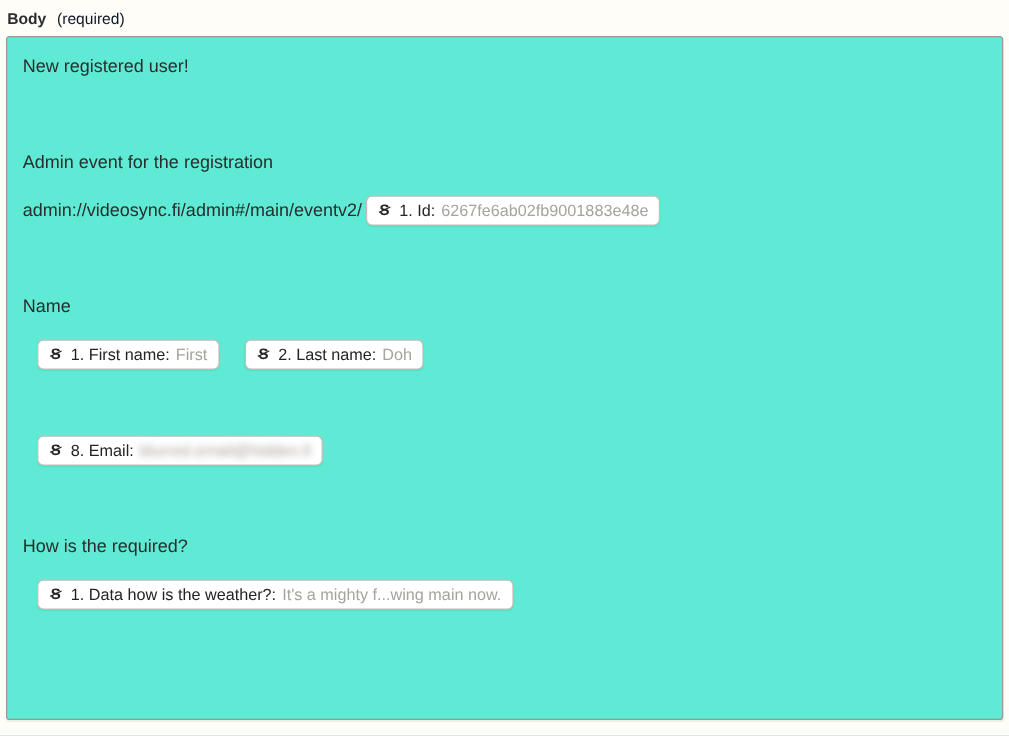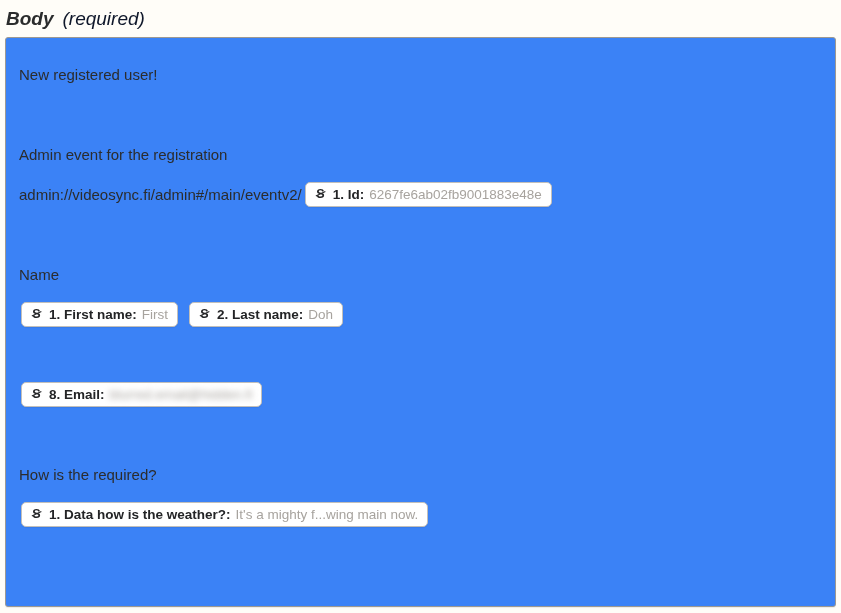--- a/index.html
+++ b/index.html
@@ -8,32 +8,31 @@
     background: #fffdf8;
     font-family: "Liberation Sans", sans-serif;
     color: #2b2c2d;
     padding: 8px 5px 4px 5px;
     overflow: hidden;
   }
   .field-label-row {
     display: flex;
     align-items: baseline;
     gap: 9px;
-    font-size: 19px;
+    font-size: 13px;
     margin: 0 0 7px 1px;
-    font-style: italic;
   }
   .field-label { font-weight: bold; color: #2b2c2d; }
   .required-note { color: #0f172a; font-weight: normal; }
   .editor {
     border: 1px solid #9d9992;
     border-radius: 3px;
-    background: #3b82f6;
+    background: #5eead4;
     height: 570px;
-    padding: 16px 13px;
+    padding: 4px 13px;
     font-size: 15px;
     box-shadow: 0 1px 1px rgba(0,0,0,0.07);
     cursor: text;
   }
   .line {
     height: 40px;
     display: flex;
     align-items: center;
     white-space: pre;
   }
@@ -43,27 +42,27 @@
     display: inline-flex;
     align-items: center;
     height: 25px;
     padding: 0 9px 0 8px;
     background: #ffffff;
     border: 1px solid #c2bfba;
     border-radius: 5px;
     font-size: 13.5px;
     box-shadow: 0 1px 1px rgba(0,0,0,0.06);
     cursor: pointer;
-    margin-left: 2px;
+    margin-left: 12px;
     flex: none;
   }
   .line > .body-text + .pill { margin-left: 3px; }
   .pill .icon { display: inline-flex; margin-right: 6px; }
   .pill .icon svg { display: block; }
-  .pill-label { font-weight: bold; color: #232426; }
+  .pill-label { font-weight: normal; color: #232426; }
   .pill-value { color: #a7a39e; margin-left: 5px; }
   .pill-value.redacted { filter: blur(3px); }
   .body-text { color: #2b2c2d; }
 </style>
 </head>
 <body>
 
 <div class="field-label-row">
   <span class="field-label">Body</span>
   <span class="required-note">(required)</span>

